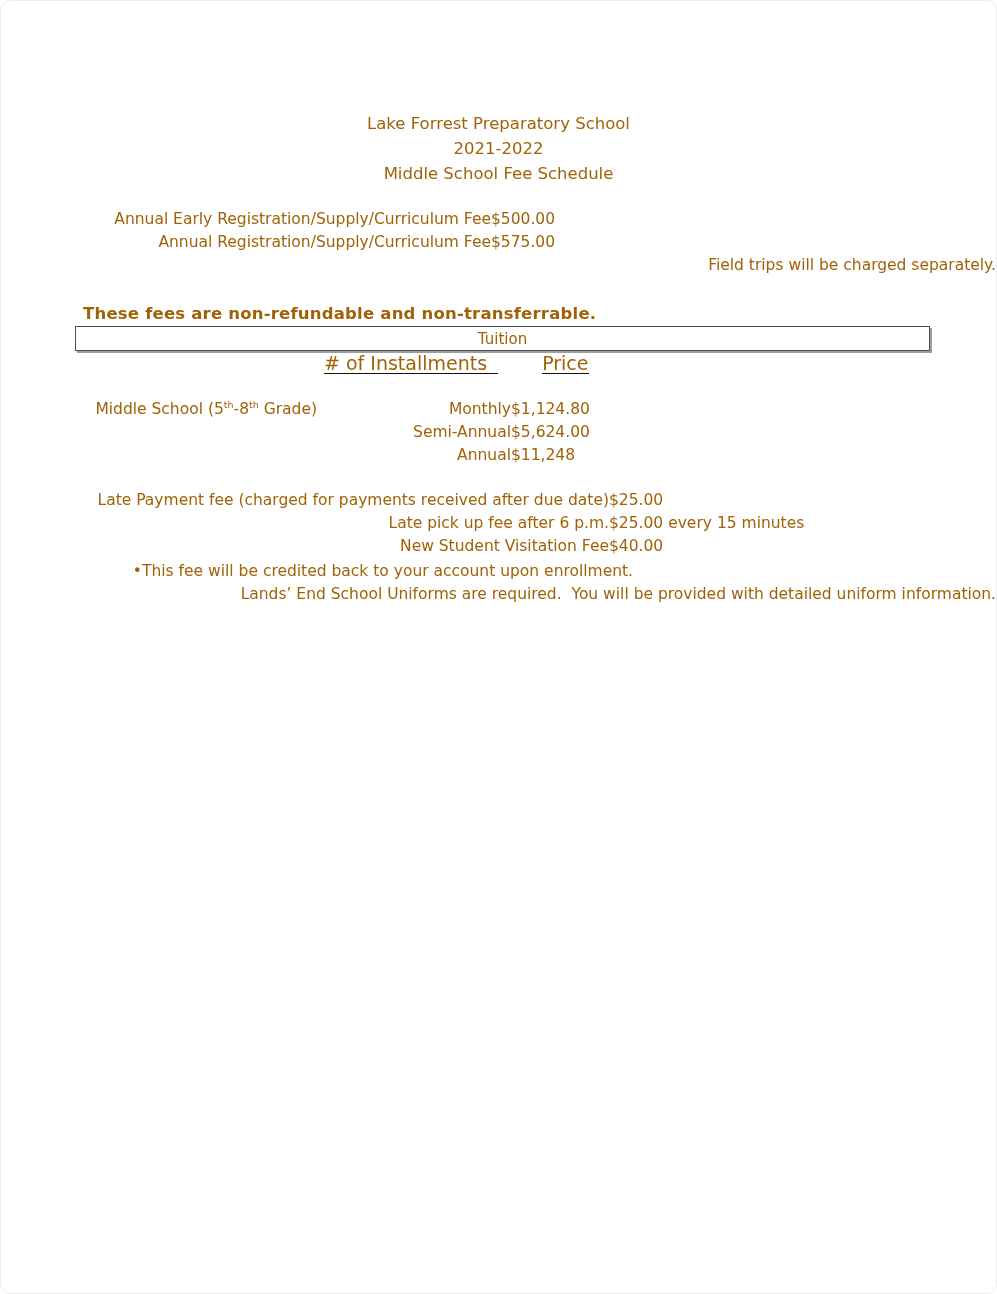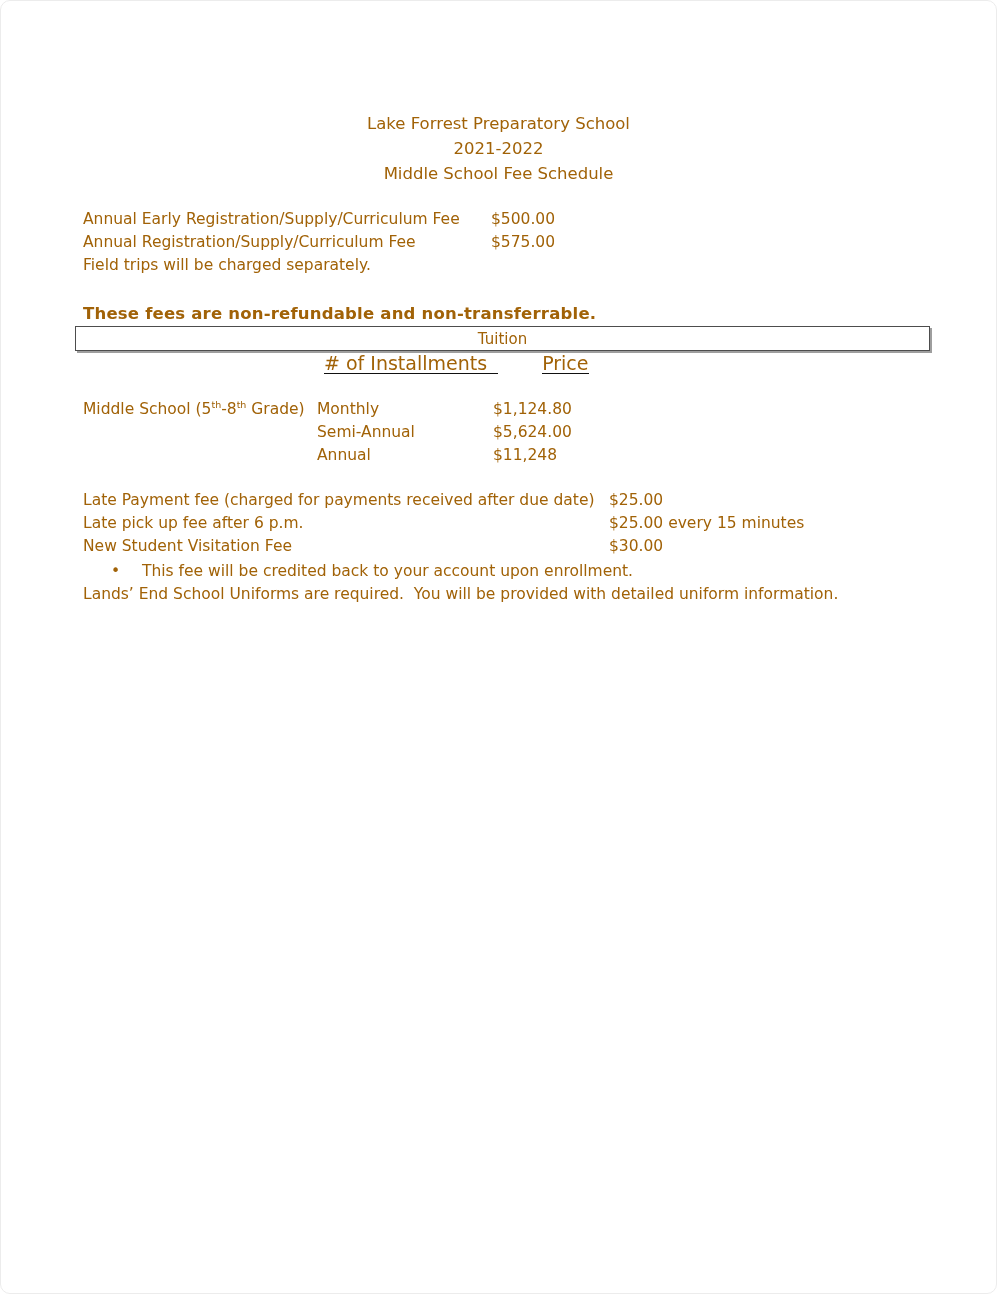--- a/index.html
+++ b/index.html
@@ -7,21 +7,21 @@
     position:relative;
     width:997px; height:1294px;
     background:#ffffff;
     border:1px solid #ececec;
     border-radius:10px;
     box-sizing:border-box;
     font-family:"DejaVu Sans", sans-serif;
     color:#a16207;
     overflow:hidden;
   }
-  .hand { font-size:15.5px; line-height:23px; white-space:nowrap; }
+  .hand { font-size:15.5px; line-height:23px; white-space:nowrap;text-align:right; }
   .title-block {
     padding-top:110px;
     text-align:center;
     font-size:16.5px;
     line-height:25px;
   }
   .intro { margin:22px 0 0 82px; }
   .fee-line { display:flex; }
   .fee-label { width:408px; }
   .bold-notes {
@@ -43,21 +43,21 @@
     white-space:nowrap;
   }
   .tuition-box { margin-top:0px; }
   .additional-box { margin-top:44px; }
   .tuition-header { margin:3px 0 12px 323px; font-size:19px; line-height:19px; white-space:nowrap; }
   .col-installments { display:inline-block; border-bottom:1px solid #111; padding-right:11px; }
   .col-price { display:inline-block; margin-left:38px; border-bottom:1px solid #111; }
   .tuition-rows { margin:24px 0 0 82px; }
   .t-row { display:flex; }
   .t-label { width:234px; }
-  .t-installment { width:176px; }
+  .t-installment { width:176px;margin-left:18px; }
   sup.grade-sup { font-size:9.5px; vertical-align:super; line-height:0; }
   .fee-items { margin:22px 0 0 82px; }
   .fee-item-label { width:526px; }
   .bullet-line { display:flex; margin:2px 0 0 110px; }
   .bullet-glyph { width:31px; }
   .closing { margin:0 0 0 82px; white-space:pre; }
 </style>
 </head>
 <body>
 
@@ -117,21 +117,21 @@
     <div class="fee-line">
       <span class="fee-item-label">Late Payment fee (charged for payments received after due date)</span>
       <span class="fee-item-price">$25.00</span>
     </div>
     <div class="fee-line">
       <span class="fee-item-label">Late pick up fee after 6 p.m.</span>
       <span class="fee-item-price">$25.00 every 15 minutes</span>
     </div>
     <div class="fee-line">
       <span class="fee-item-label">New Student Visitation Fee</span>
-      <span class="fee-item-price">$30.00</span>
+      <span class="fee-item-price">$40.00</span>
     </div>
   </div>
 
   <div class="bullet-line hand">
     <span class="bullet-glyph">•</span>
     <span>This fee will be credited back to your account upon enrollment.</span>
   </div>
 
   <div class="closing hand">Lands’ End School Uniforms are required.  You will be provided with detailed uniform information.</div>
 

